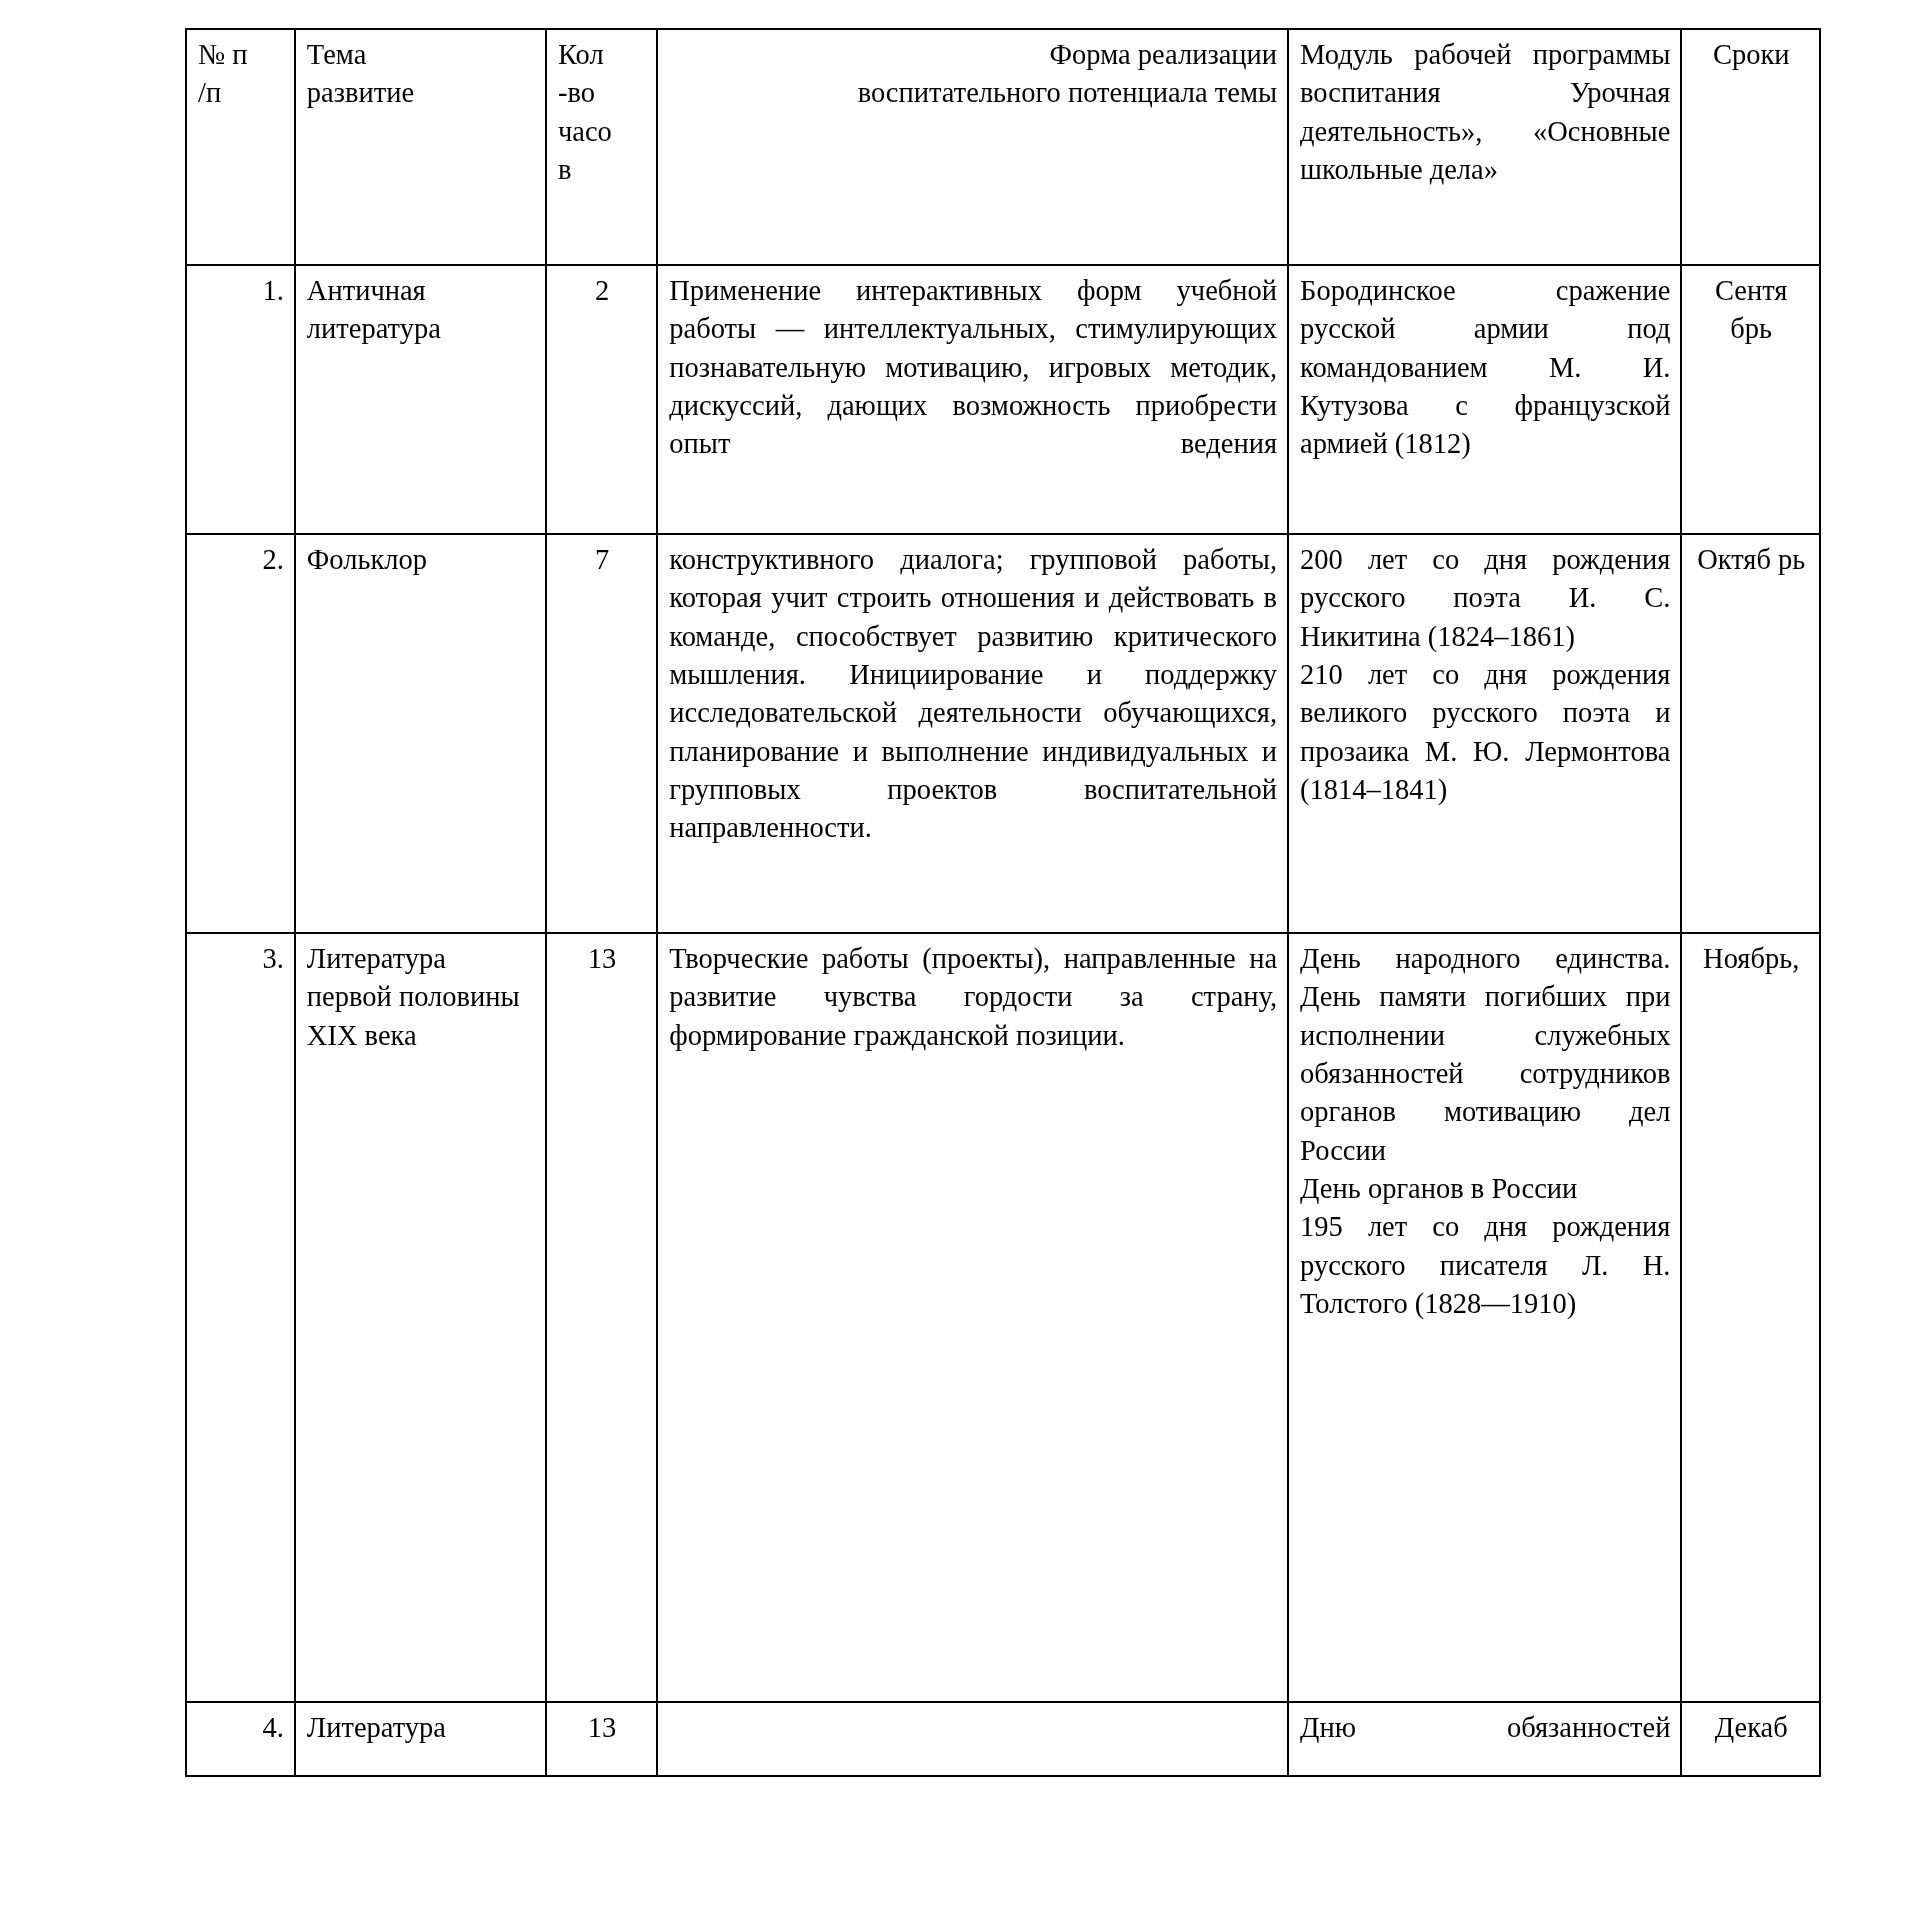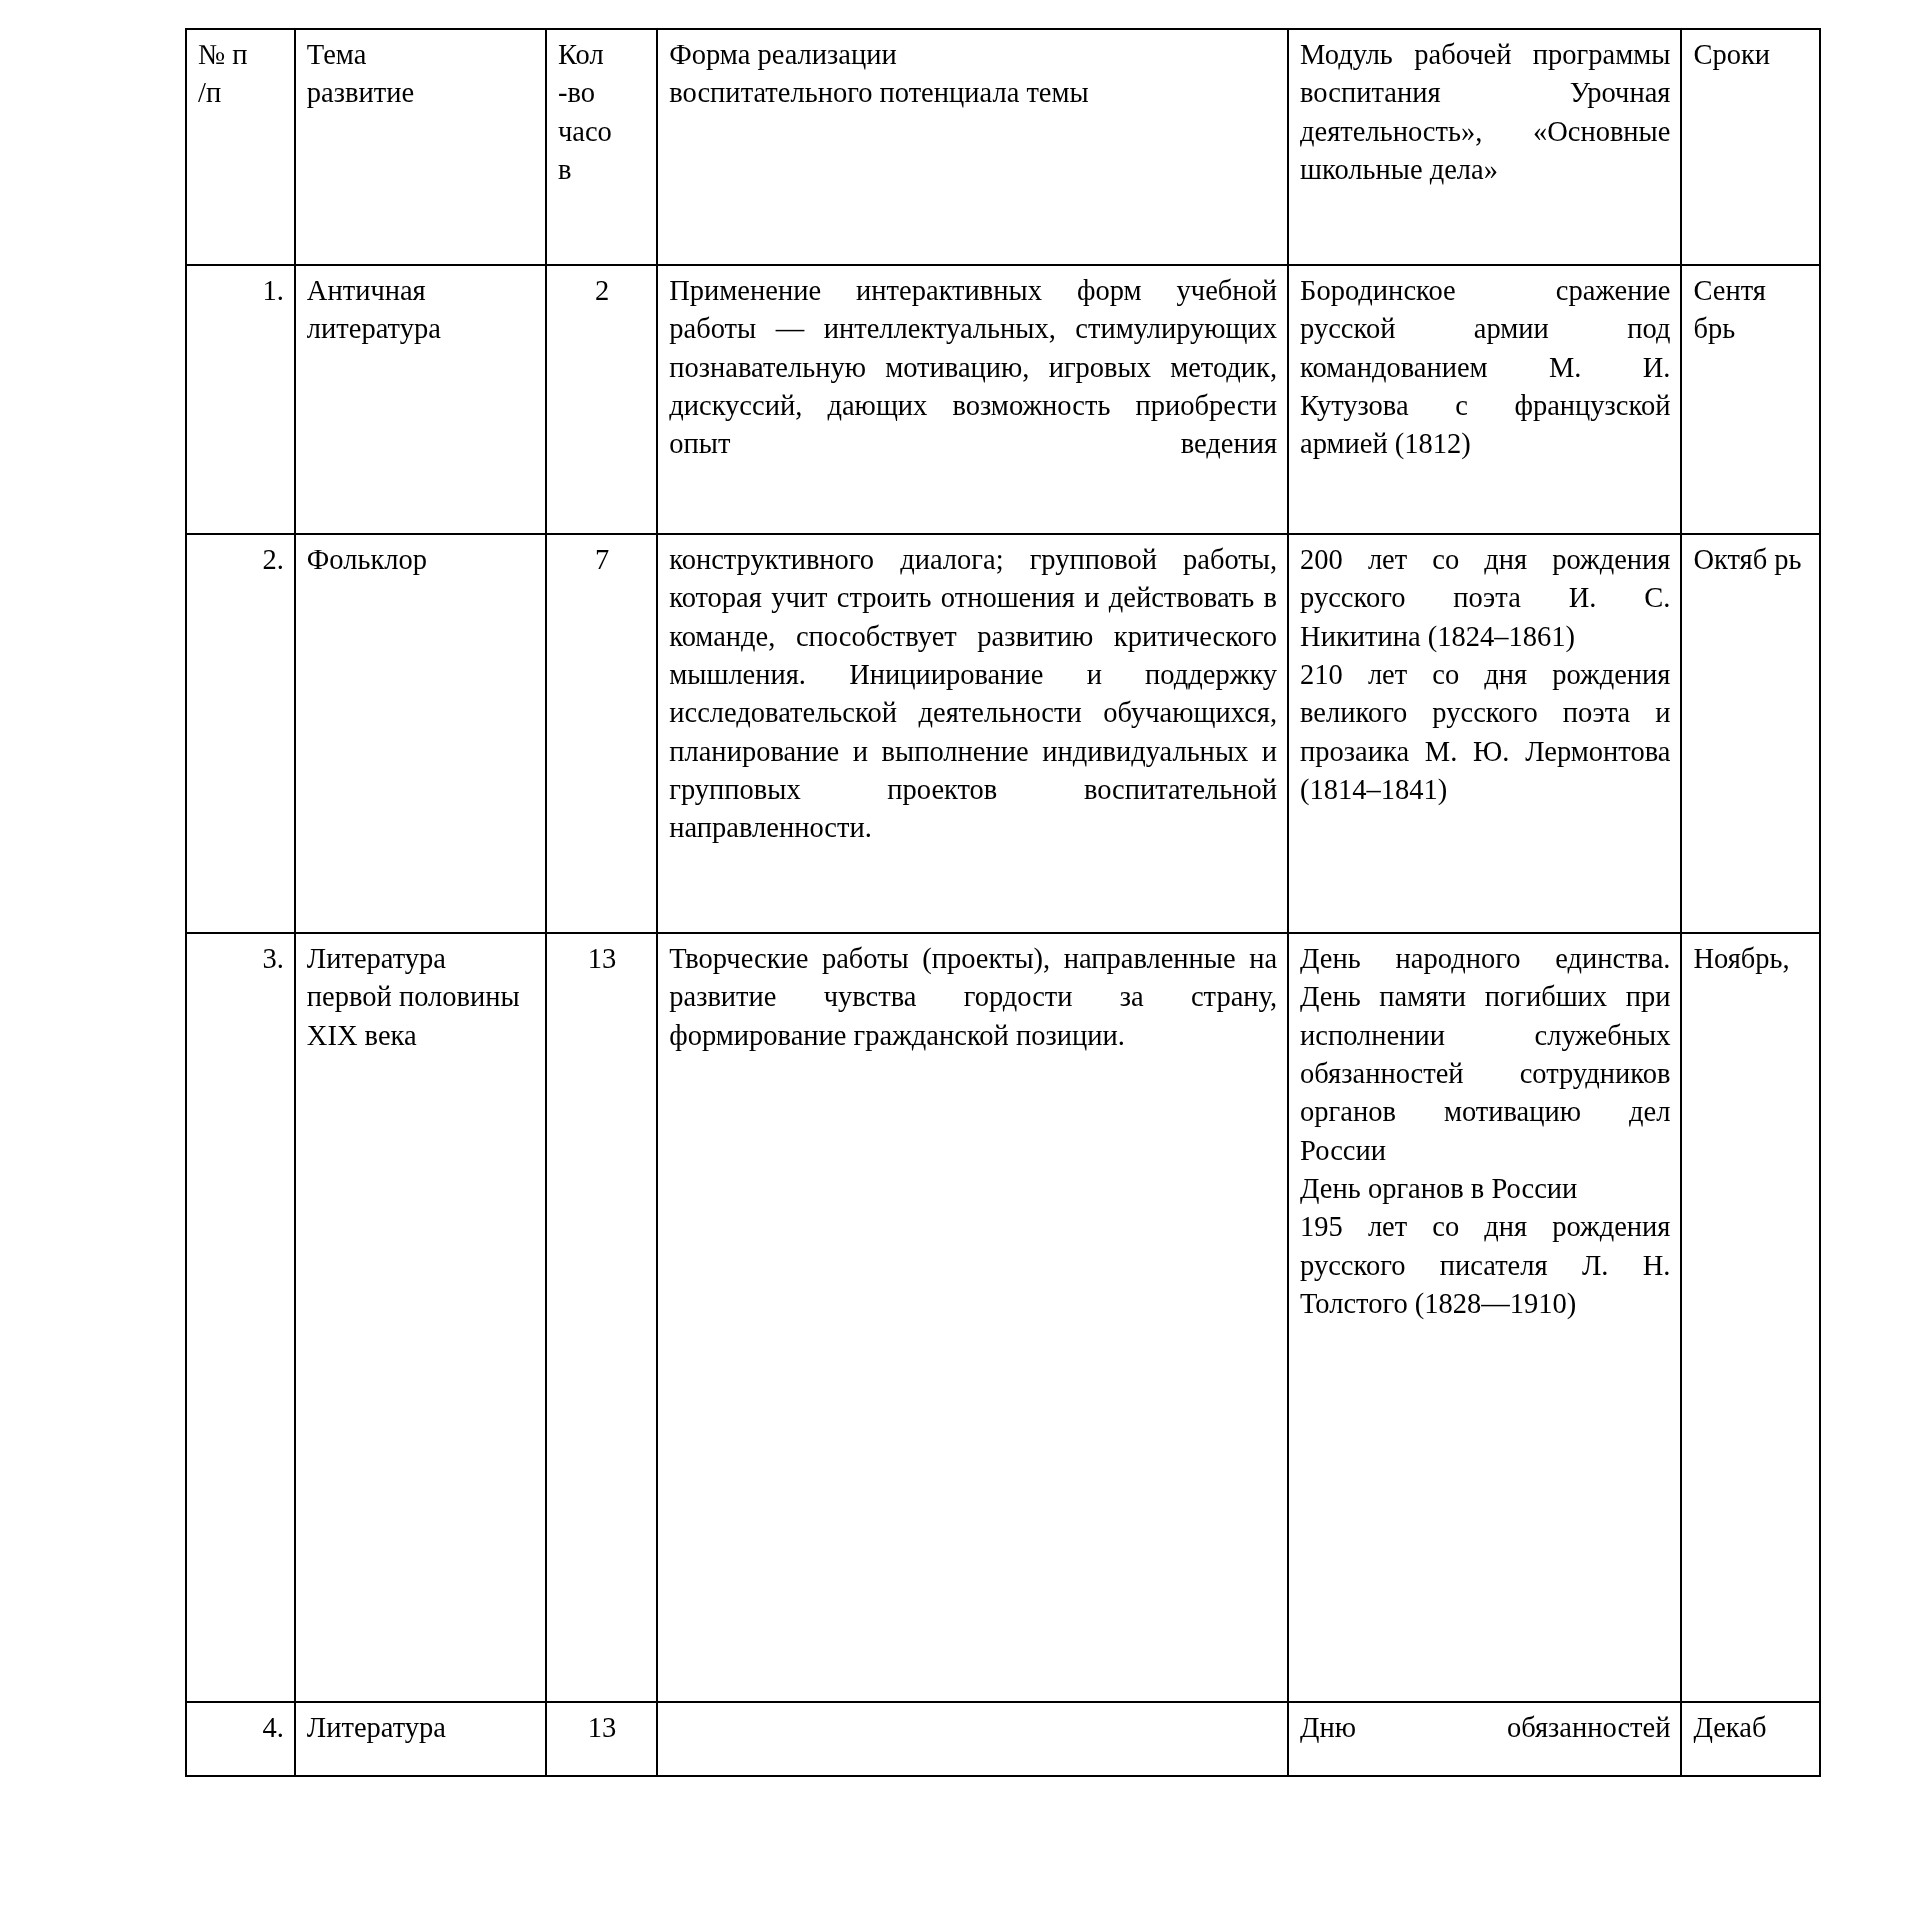--- a/index.html
+++ b/index.html
@@ -44,24 +44,24 @@
   col.c-hours  { width: 90px;  }
   col.c-form   { width: 510px; }
   col.c-module { width: 318px; }
   col.c-terms  { width: 112px; }
 
   .num-cell   { text-align: right; padding-right: 14px; }
   .hours-cell { text-align: center; }
   .theme-cell { text-align: left; }
   .form-cell  { text-align: justify; text-justify: inter-word; hyphens: none; }
   .module-cell{ text-align: justify; text-justify: inter-word; margin-top: 12px; }
-  .terms-cell { text-align: left; }
+  .terms-cell { text-align: center; }
 
   .head-form {
-    text-align: left;
+    text-align: right;
   }
   .head-module {
     text-align: justify;
     text-justify: inter-word;
     margin-top: 20px;
   }
 
   .cellpara { margin: 0; }
   .cellpara + .cellpara { margin-top: 0; }
 

